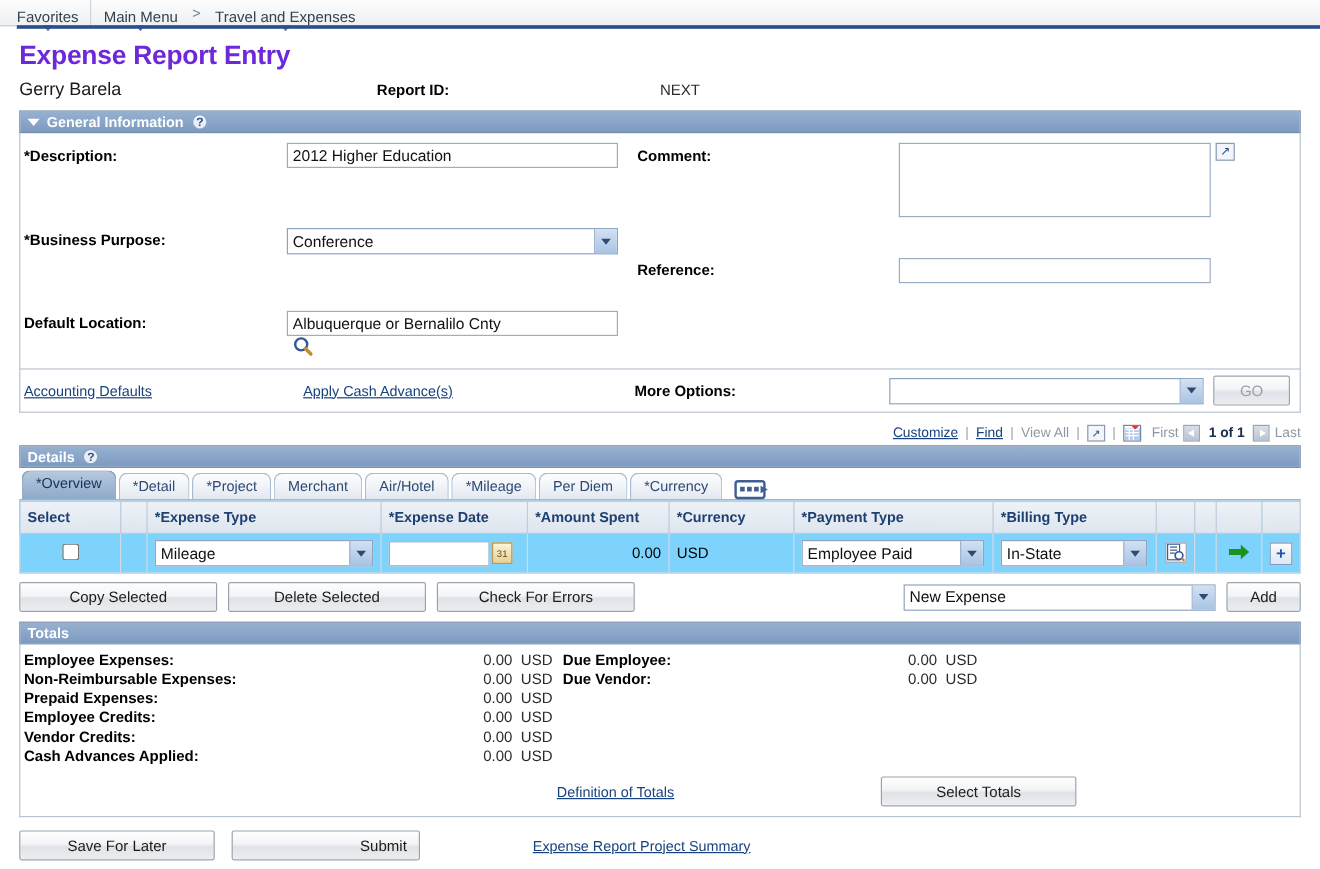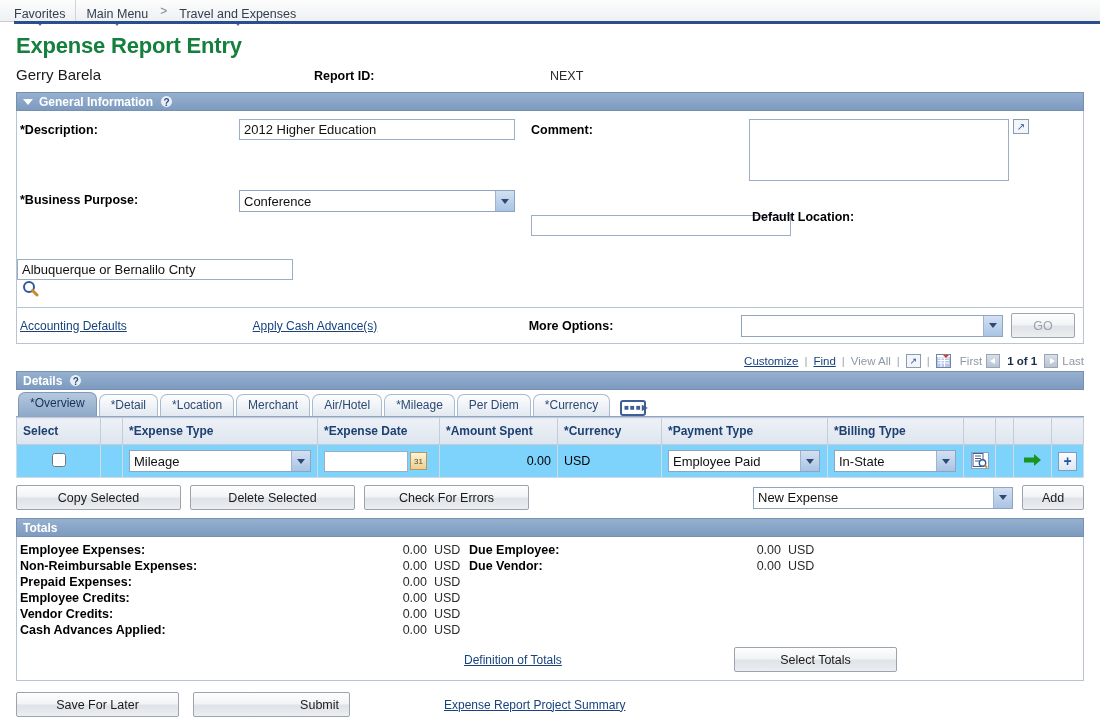--- a/index.html
+++ b/index.html
@@ -45,21 +45,21 @@
   .nav-gt { color: #7b8594; padding: 0 2px; font-size: 12px; }
   .blue-rule {
     position: absolute;
     left: 14px; right: 0; bottom: -3px;
     height: 3px; background: #2b4f8e;
   }
 
   
   .page-head { padding: 8px 0 0 16px; }
   .page-title {
-    color: #15803d;
+    color: #6d28d9;
     font-size: 22px;
     font-weight: bold;
     letter-spacing: -0.2px;
     margin: 3px 0 7px 0;
   }
   .ident-row {
     display: flex; align-items: baseline;
     padding-right: 16px;
     margin-bottom: 9px;
   }
@@ -461,20 +461,21 @@
 
     <div class="lbl indent" style="padding-top:9px">*Business Purpose:</div>
     <div style="padding-top:6px">
       <span class="sel-wrap">
         <select class="sel" style="width:276px">
           <option>Conference</option>
         </select>
         <span class="sel-arrow"></span>
       </span>
     </div>
+    <div class="lbl" style="padding-top:34px">Reference:</div>
     <div style="padding-top:31px">
       <input class="txt" style="width: 260px;" value="">
     </div>
 
     <div class="lbl indent" style="padding-top:26px">Default Location:</div>
     <div style="padding-top:23px">
       <input class="txt" style="width: 276px;" value="Albuquerque or Bernalilo Cnty"><span class="mag"><svg width="17" height="17" viewBox="0 0 17 17">
             <circle cx="7" cy="7" r="5" fill="#ffffff" stroke="#2f5a99" stroke-width="2"></circle>
             <line x1="10.5" y1="10.5" x2="15" y2="15" stroke="#c98a2a" stroke-width="3" stroke-linecap="round"></line>
           </svg></span>
@@ -527,21 +528,21 @@
 </div>
 
 <div class="sec-bar" style="margin-top:2px">
   <span>Details</span>
   <span class="help-ico">?</span>
 </div>
 
 <div class="tabs-row">
   <div class="tab active">*Overview</div>
   <div class="tab">*Detail</div>
-  <div class="tab">*Location</div>
+  <div class="tab">*Project</div>
   <div class="tab">Merchant</div>
   <div class="tab">Air/Hotel</div>
   <div class="tab">*Mileage</div>
   <div class="tab">Per Diem</div>
   <div class="tab">*Currency</div>
   <div class="tab-ico">
     <span class="dots">■■■▶</span>
   </div>
 </div>
 

